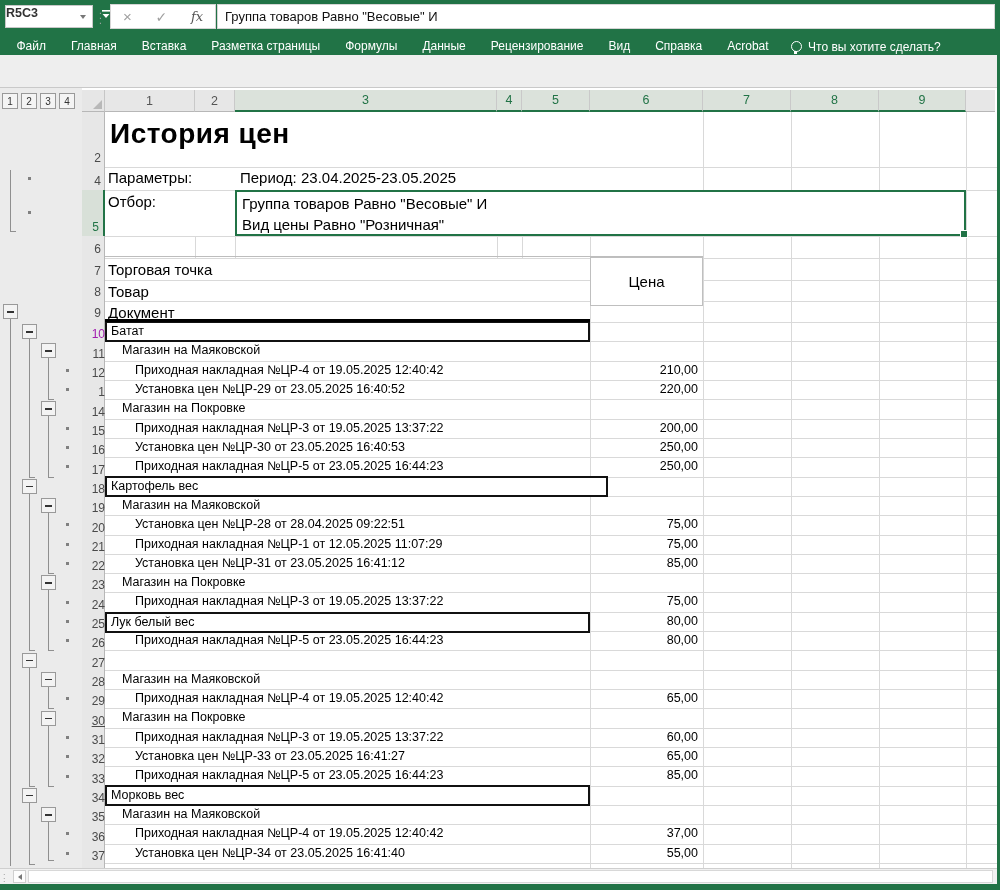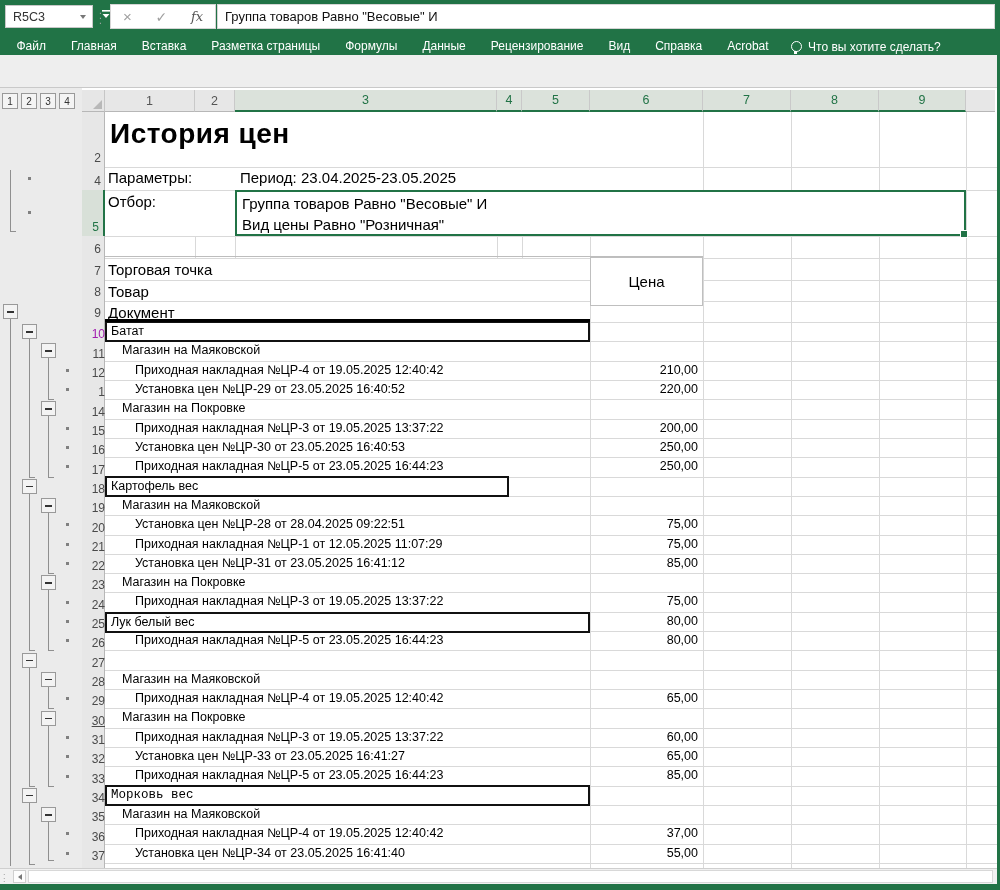--- a/index.html
+++ b/index.html
@@ -14,21 +14,21 @@
   .win-title{top:6px;right:72px;color:#fff;font-size:12.5px;white-space:nowrap;}
   
   .ribbon{left:0;top:28px;width:1000px;height:37px;background:#217346;display:flex;align-items:center;padding-left:4px;box-sizing:border-box;}
   .rtab{color:#fff;font-size:12px;padding:0 12.5px;line-height:27px;white-space:nowrap;cursor:default;}
   .tellme{display:flex;align-items:center;gap:6px;color:#fff;font-size:12px;margin-left:10px;white-space:nowrap;}
   .bulb{width:9px;height:9px;border:1.6px solid #fff;border-radius:50%;position:relative;}
   .bulb:after{content:"";position:absolute;left:2.4px;top:9px;width:2.5px;height:3px;background:#fff;}
   
   .fbar{left:0;top:55px;width:1000px;height:33px;background:#eeeeee;border-bottom:1px solid #c9c9c9;box-sizing:border-box;}
   .namebox{left:5px;top:5px;width:88px;height:23px;background:#fff;border:1px solid #c8c8c8;font-size:12.5px;color:#333;
-           display:flex;align-items:center;padding-left:7px;box-sizing:border-box;}
+           display:flex;box-sizing:border-box;font-weight:bold;}
   .namebox .dd-arrow{position:absolute;right:6px;top:9px;border-top-color:#777;}
   .fdots{left:99px;top:8px;width:3px;height:16px;color:#aaa;font-size:10px;line-height:5px;letter-spacing:0;}
   .fbtns{left:110px;top:4px;width:106px;height:25px;background:#fff;border:1px solid #d5d5d5;box-sizing:border-box;
          display:flex;align-items:center;justify-content:space-around;}
   .fx-x{color:#a0a0a0;font-size:15px;}
   .fx-ok{color:#a0a0a0;font-size:14px;}
   .fx-fx{color:#555;font-size:13px;font-family:"DejaVu Serif",serif;font-style:italic;}
   .ffield{left:217px;top:4px;width:778px;height:25px;background:#fff;border:1px solid #d5d5d5;box-sizing:border-box;
           font-size:13px;color:#111;display:flex;align-items:center;padding-left:7px;}
   
@@ -230,21 +230,21 @@
       <div style="position: absolute; left: 590px; top: 360.64px; width: 108px; height: 19.32px; font-size: 12.5px; color: rgb(0, 0, 0); line-height: 19.32px; text-align: right;">210,00</div>
       <div style="position: absolute; left: 135px; top: 379.96px; width: 455px; height: 19.32px; font-size: 12.5px; color: rgb(0, 0, 0); line-height: 19.32px; white-space: nowrap; overflow: hidden;">Установка цен №ЦР-29 от 23.05.2025 16:40:52</div>
       <div style="position: absolute; left: 590px; top: 379.96px; width: 108px; height: 19.32px; font-size: 12.5px; color: rgb(0, 0, 0); line-height: 19.32px; text-align: right;">220,00</div>
       <div style="position: absolute; left: 122px; top: 399.28px; width: 468px; height: 19.32px; font-size: 12.5px; color: rgb(0, 0, 0); line-height: 19.32px; white-space: nowrap; overflow: hidden;">Магазин на Покровке</div>
       <div style="position: absolute; left: 135px; top: 418.6px; width: 455px; height: 19.32px; font-size: 12.5px; color: rgb(0, 0, 0); line-height: 19.32px; white-space: nowrap; overflow: hidden;">Приходная накладная №ЦР-3 от 19.05.2025 13:37:22</div>
       <div style="position: absolute; left: 590px; top: 418.6px; width: 108px; height: 19.32px; font-size: 12.5px; color: rgb(0, 0, 0); line-height: 19.32px; text-align: right;">200,00</div>
       <div style="position: absolute; left: 135px; top: 437.92px; width: 455px; height: 19.32px; font-size: 12.5px; color: rgb(0, 0, 0); line-height: 19.32px; white-space: nowrap; overflow: hidden;">Установка цен №ЦР-30 от 23.05.2025 16:40:53</div>
       <div style="position: absolute; left: 590px; top: 437.92px; width: 108px; height: 19.32px; font-size: 12.5px; color: rgb(0, 0, 0); line-height: 19.32px; text-align: right;">250,00</div>
       <div style="position: absolute; left: 135px; top: 457.24px; width: 455px; height: 19.32px; font-size: 12.5px; color: rgb(0, 0, 0); line-height: 19.32px; white-space: nowrap; overflow: hidden;">Приходная накладная №ЦР-5 от 23.05.2025 16:44:23</div>
       <div style="position: absolute; left: 590px; top: 457.24px; width: 108px; height: 19.32px; font-size: 12.5px; color: rgb(0, 0, 0); line-height: 19.32px; text-align: right;">250,00</div>
-      <div style="position: absolute; left: 105px; top: 475.56px; width: 404px; height: 21.32px; border: 2px solid rgb(17, 17, 17); box-sizing: border-box; background: rgb(255, 255, 255);">
+      <div style="position: absolute; left: 105px; top: 475.56px; width: 503px; height: 21.32px; border: 2px solid rgb(17, 17, 17); box-sizing: border-box; background: rgb(255, 255, 255);">
         <div style="position: absolute; left: 4px; top: 0px; width: 470px; height: 17.32px; font-size: 12.5px; color: rgb(0, 0, 0); line-height: 17.32px; white-space: nowrap; overflow: hidden;">Картофель вес</div>
       </div>
       <div style="position: absolute; left: 122px; top: 495.88px; width: 468px; height: 19.32px; font-size: 12.5px; color: rgb(0, 0, 0); line-height: 19.32px; white-space: nowrap; overflow: hidden;">Магазин на Маяковской</div>
       <div style="position: absolute; left: 135px; top: 515.2px; width: 455px; height: 19.32px; font-size: 12.5px; color: rgb(0, 0, 0); line-height: 19.32px; white-space: nowrap; overflow: hidden;">Установка цен №ЦР-28 от 28.04.2025 09:22:51</div>
       <div style="position: absolute; left: 590px; top: 515.2px; width: 108px; height: 19.32px; font-size: 12.5px; color: rgb(0, 0, 0); line-height: 19.32px; text-align: right;">75,00</div>
       <div style="position: absolute; left: 135px; top: 534.52px; width: 455px; height: 19.32px; font-size: 12.5px; color: rgb(0, 0, 0); line-height: 19.32px; white-space: nowrap; overflow: hidden;">Приходная накладная №ЦР-1 от 12.05.2025 11:07:29</div>
       <div style="position: absolute; left: 590px; top: 534.52px; width: 108px; height: 19.32px; font-size: 12.5px; color: rgb(0, 0, 0); line-height: 19.32px; text-align: right;">75,00</div>
       <div style="position: absolute; left: 135px; top: 553.84px; width: 455px; height: 19.32px; font-size: 12.5px; color: rgb(0, 0, 0); line-height: 19.32px; white-space: nowrap; overflow: hidden;">Установка цен №ЦР-31 от 23.05.2025 16:41:12</div>
       <div style="position: absolute; left: 590px; top: 553.84px; width: 108px; height: 19.32px; font-size: 12.5px; color: rgb(0, 0, 0); line-height: 19.32px; text-align: right;">85,00</div>
       <div style="position: absolute; left: 122px; top: 573.16px; width: 468px; height: 19.32px; font-size: 12.5px; color: rgb(0, 0, 0); line-height: 19.32px; white-space: nowrap; overflow: hidden;">Магазин на Покровке</div>
@@ -261,21 +261,21 @@
       <div style="position: absolute; left: 135px; top: 689.08px; width: 455px; height: 19.32px; font-size: 12.5px; color: rgb(0, 0, 0); line-height: 19.32px; white-space: nowrap; overflow: hidden;">Приходная накладная №ЦР-4 от 19.05.2025 12:40:42</div>
       <div style="position: absolute; left: 590px; top: 689.08px; width: 108px; height: 19.32px; font-size: 12.5px; color: rgb(0, 0, 0); line-height: 19.32px; text-align: right;">65,00</div>
       <div style="position: absolute; left: 122px; top: 708.4px; width: 468px; height: 19.32px; font-size: 12.5px; color: rgb(0, 0, 0); line-height: 19.32px; white-space: nowrap; overflow: hidden;">Магазин на Покровке</div>
       <div style="position: absolute; left: 135px; top: 727.72px; width: 455px; height: 19.32px; font-size: 12.5px; color: rgb(0, 0, 0); line-height: 19.32px; white-space: nowrap; overflow: hidden;">Приходная накладная №ЦР-3 от 19.05.2025 13:37:22</div>
       <div style="position: absolute; left: 590px; top: 727.72px; width: 108px; height: 19.32px; font-size: 12.5px; color: rgb(0, 0, 0); line-height: 19.32px; text-align: right;">60,00</div>
       <div style="position: absolute; left: 135px; top: 747.04px; width: 455px; height: 19.32px; font-size: 12.5px; color: rgb(0, 0, 0); line-height: 19.32px; white-space: nowrap; overflow: hidden;">Установка цен №ЦР-33 от 23.05.2025 16:41:27</div>
       <div style="position: absolute; left: 590px; top: 747.04px; width: 108px; height: 19.32px; font-size: 12.5px; color: rgb(0, 0, 0); line-height: 19.32px; text-align: right;">65,00</div>
       <div style="position: absolute; left: 135px; top: 766.36px; width: 455px; height: 19.32px; font-size: 12.5px; color: rgb(0, 0, 0); line-height: 19.32px; white-space: nowrap; overflow: hidden;">Приходная накладная №ЦР-5 от 23.05.2025 16:44:23</div>
       <div style="position: absolute; left: 590px; top: 766.36px; width: 108px; height: 19.32px; font-size: 12.5px; color: rgb(0, 0, 0); line-height: 19.32px; text-align: right;">85,00</div>
       <div style="position: absolute; left: 105px; top: 784.68px; width: 485px; height: 21.32px; border: 2px solid rgb(17, 17, 17); box-sizing: border-box; background: rgb(255, 255, 255);">
-        <div style="position: absolute; left: 4px; top: 0px; width: 470px; height: 17.32px; font-size: 12.5px; color: rgb(0, 0, 0); line-height: 17.32px; white-space: nowrap; overflow: hidden; font-family: Liberation Mono, monospace;">Морковь вес</div>
+        <div style="position: absolute; left: 4px; top: 0px; width: 470px; height: 17.32px; font-size: 12.5px; color: rgb(0, 0, 0); line-height: 17.32px; white-space: nowrap; overflow: hidden;">Морковь вес</div>
       </div>
       <div style="position: absolute; left: 122px; top: 805px; width: 468px; height: 19.32px; font-size: 12.5px; color: rgb(0, 0, 0); line-height: 19.32px; white-space: nowrap; overflow: hidden;">Магазин на Маяковской</div>
       <div style="position: absolute; left: 135px; top: 824.32px; width: 455px; height: 19.32px; font-size: 12.5px; color: rgb(0, 0, 0); line-height: 19.32px; white-space: nowrap; overflow: hidden;">Приходная накладная №ЦР-4 от 19.05.2025 12:40:42</div>
       <div style="position: absolute; left: 590px; top: 824.32px; width: 108px; height: 19.32px; font-size: 12.5px; color: rgb(0, 0, 0); line-height: 19.32px; text-align: right;">37,00</div>
       <div style="position: absolute; left: 135px; top: 843.64px; width: 455px; height: 19.32px; font-size: 12.5px; color: rgb(0, 0, 0); line-height: 19.32px; white-space: nowrap; overflow: hidden;">Установка цен №ЦР-34 от 23.05.2025 16:41:40</div>
       <div style="position: absolute; left: 590px; top: 843.64px; width: 108px; height: 19.32px; font-size: 12.5px; color: rgb(0, 0, 0); line-height: 19.32px; text-align: right;">55,00</div>
     </div>
 
   <div class="abs sheet-title">История цен</div>
   <div class="abs r15" style="left:108px;top:169px;">Параметры:</div>

